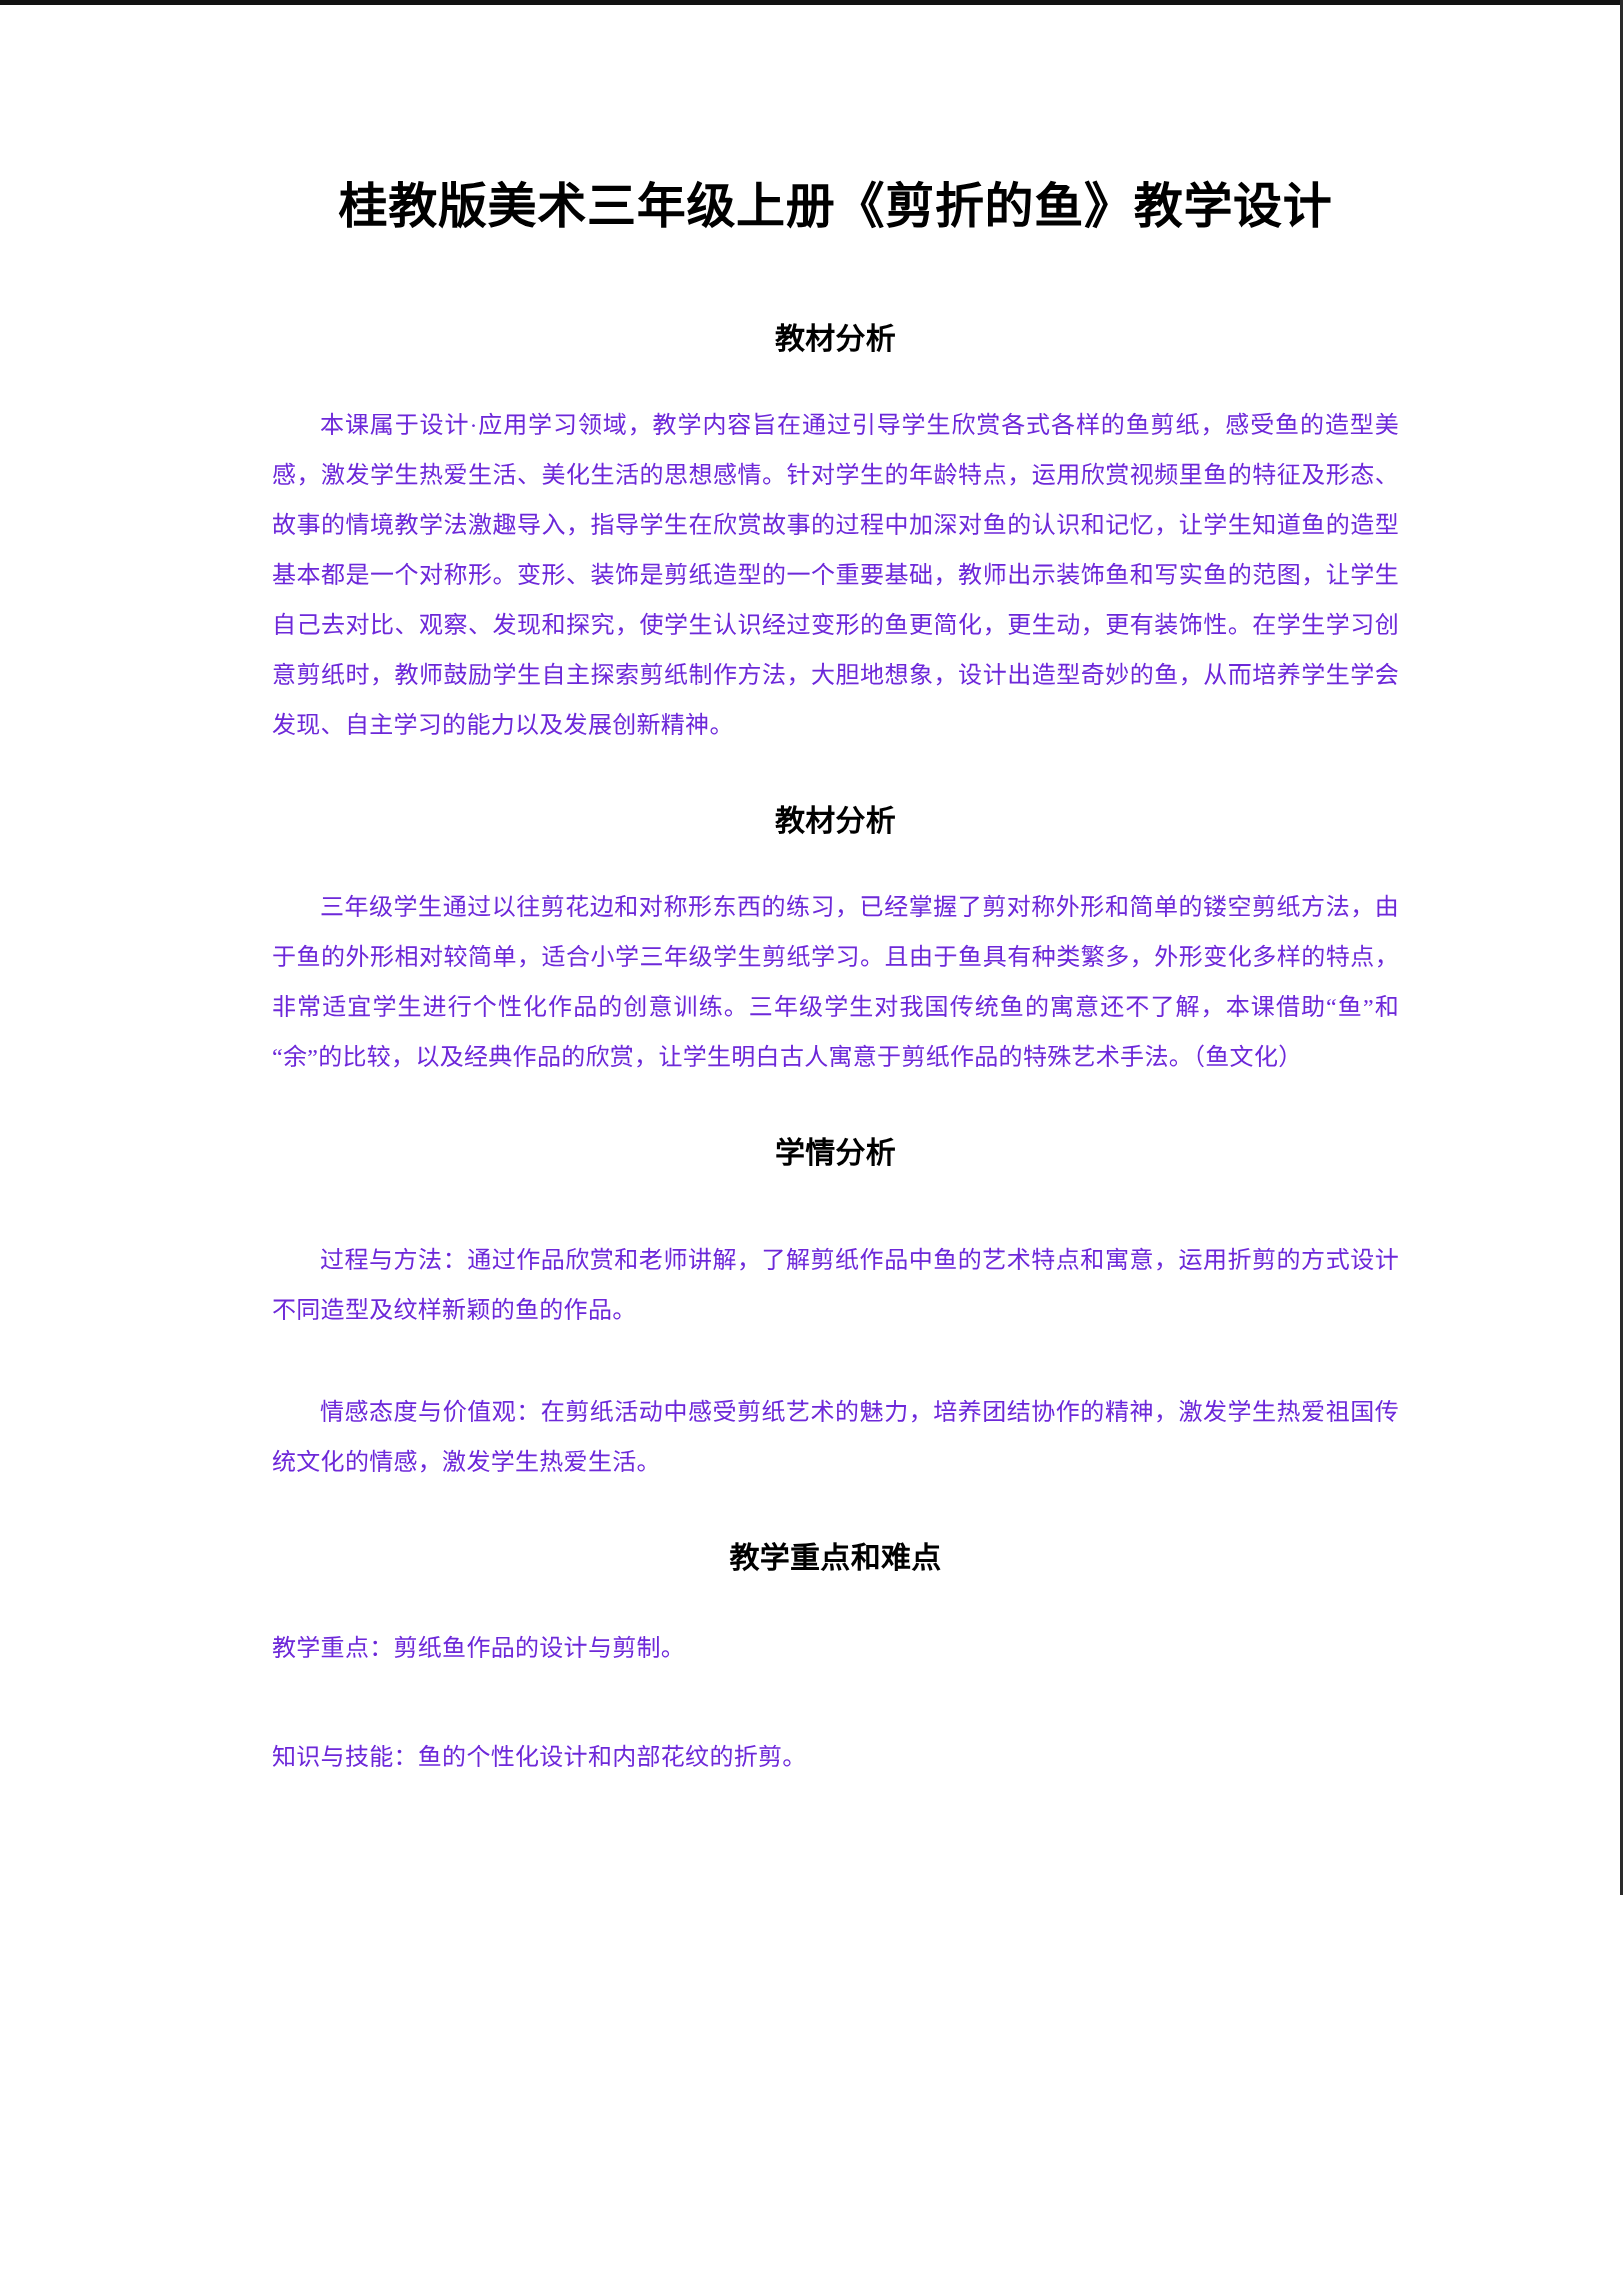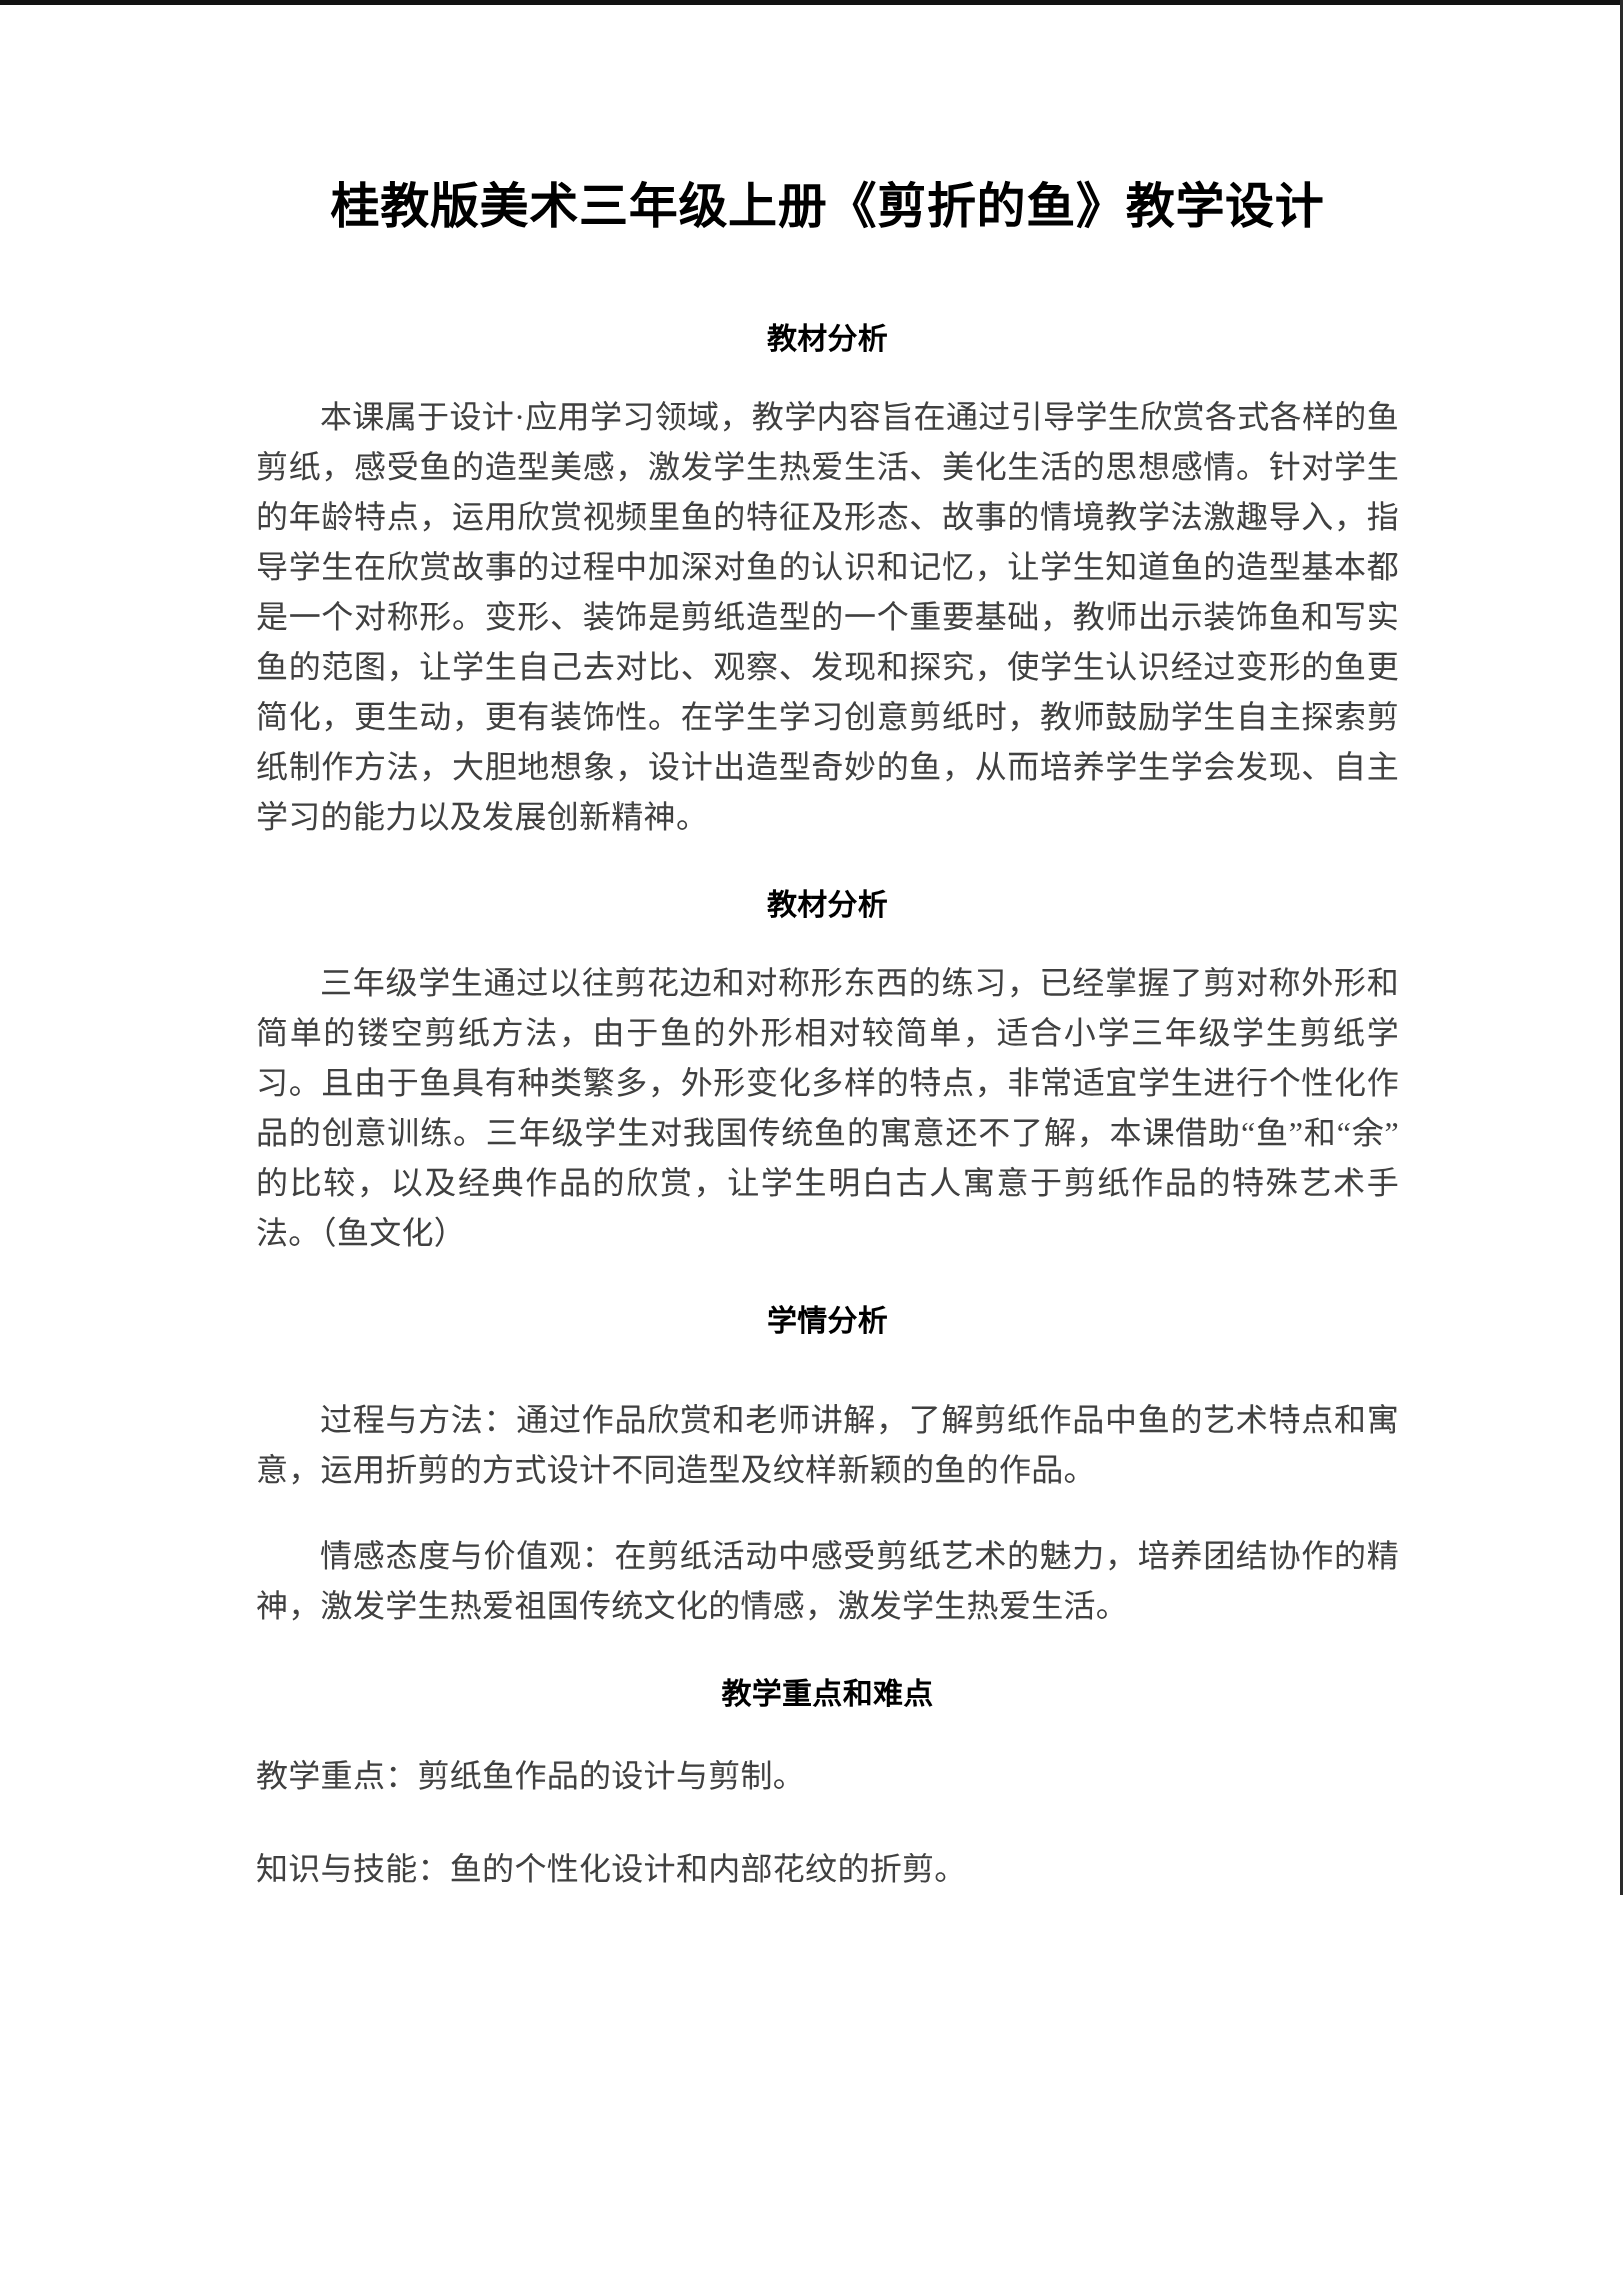--- a/index.html
+++ b/index.html
@@ -38,21 +38,21 @@
     position: absolute;
     top: 0;
     right: 0;
     width: 3.4px;
     height: 1895px;
     background: #2a2a2a;
   }
 
   .content {
     position: absolute;
-    left: 248px;
+    left: 256px;
     top: 0;
     width: 1159px;
   }
 
   .doc-title {
     font-family: "DejaVu Sans", "Liberation Sans", sans-serif;
     font-weight: bold;
     font-size: 49px;
     line-height: 1.25;
     text-align: center;
@@ -69,24 +69,24 @@
     font-size: 30px;
     line-height: 1.3;
     color: #000000;
     margin: 0;
     letter-spacing: 0.3px;
     text-align: center;
   }
 
   .body-text {
     font-family: "Liberation Serif", "DejaVu Serif", serif;
-    font-size: 32px;
+    font-size: 24px;
     line-height: 50px;
-    color: #404040;
-    margin: 8px;
+    color: #6d28d9;
+    margin: 16px;
     text-align: justify;
     text-justify: inter-ideograph;
     text-indent: 2em;
     letter-spacing: 0.3px;
   }
 
   .body-text.no-indent {
     text-indent: 0;
   }
 

